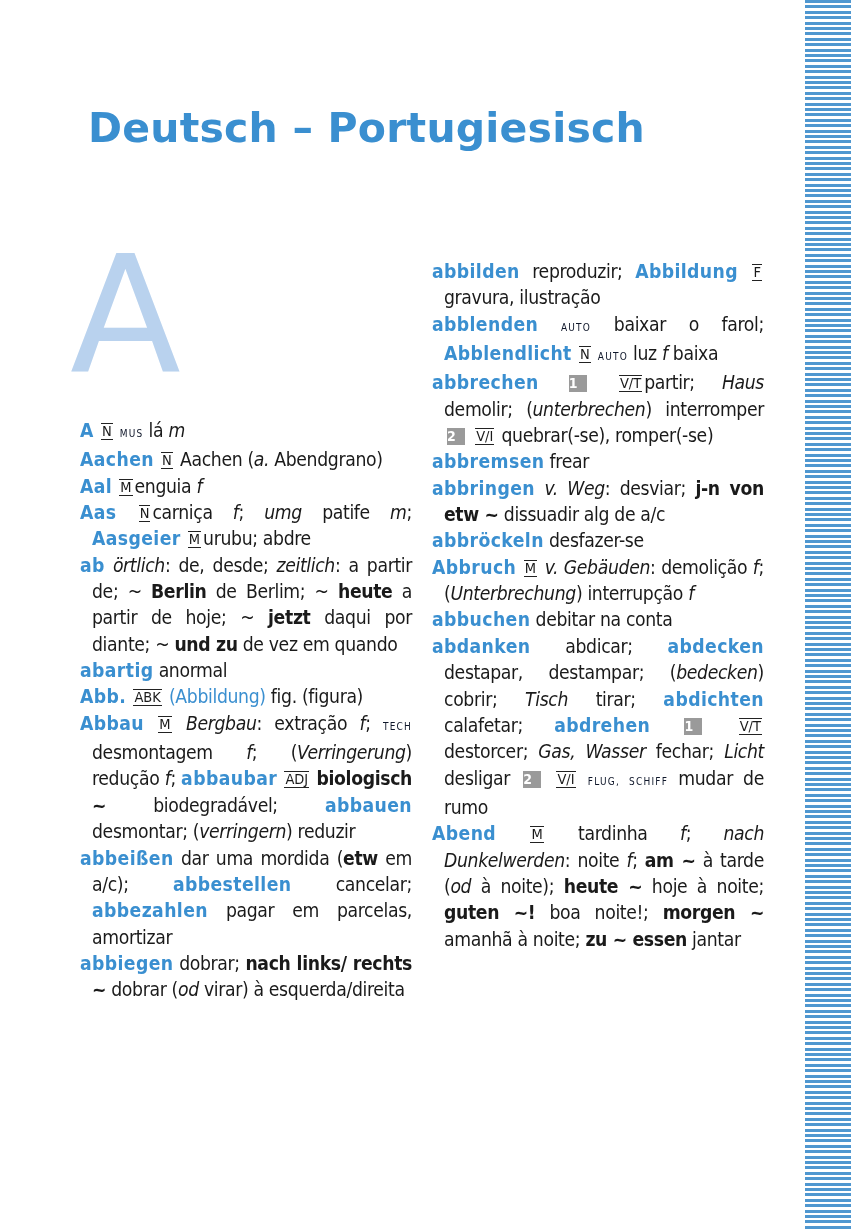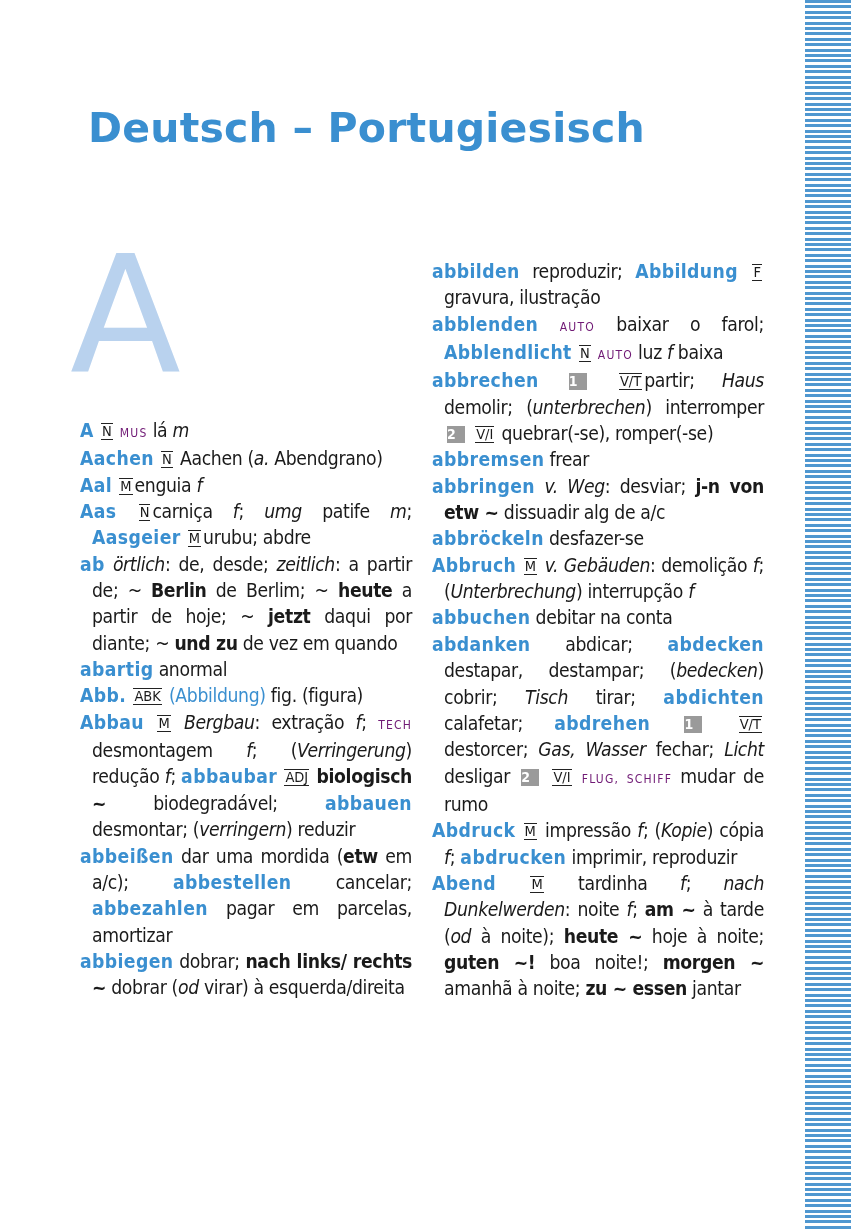--- a/index.html
+++ b/index.html
@@ -33,21 +33,21 @@
   .col.left { left: 80px; top: 418px; }
   .col.right { left: 432px; top: 259px; width: 332px; }
   .entry {
     text-align: justify; text-align-last: left;
     padding-left: 12px; text-indent: -12px; margin: 0;
     hyphens: manual;
   }
   .hw { color: #3a8fd0; font-weight: bold; letter-spacing: 0.4px; }
   .b { font-weight: bold; }
   .i { font-style: italic; }
-  .lbl { font-size: 12px; letter-spacing: 1.2px; color: #701a75; }
+  .lbl { font-size: 10px; letter-spacing: 1.2px; color: #0f172a; }
   .gram {
     display: inline-block; font-size: 14.5px; line-height: 15px;
     border-top: 1.4px solid #222; border-bottom: 1.4px solid #222;
     padding: 0 1px; margin: 0 2px; text-indent: 0; vertical-align: 1px;
     letter-spacing: 0;
   }
   .num {
     display: inline-block; background: #9a9a9a; color: #ffffff;
     font-size: 14px; font-weight: bold; line-height: 17px;
     width: 18px; text-align: center; text-indent: 0; margin: 0 3px; vertical-align: 1px;
@@ -79,15 +79,14 @@
 <div class="col right">
     <p class="entry"><span class="hw">abbilden</span><span> reproduzir; </span><span class="hw">Abbil­dung</span> <span class="gram">F</span><span>gravura, ilustração</span></p>
     <p class="entry"><span class="hw">abblenden</span><span> </span><span class="lbl">AUTO</span><span> baixar o fa­rol; </span><span class="hw">Abblendlicht</span> <span class="gram">N</span> <span class="lbl">AUTO</span><span> luz </span><span class="i">f</span><span> baixa</span></p>
     <p class="entry"><span class="hw">abbrechen</span> <span class="num">1</span> <span class="gram">V/T</span><span>partir; </span><span class="i">Haus</span><span> demolir; (</span><span class="i">unterbrechen</span><span>) inter­romper </span><span class="num">2</span> <span class="gram">V/I</span><span> quebrar(-se), romper(-se)</span></p>
     <p class="entry"><span class="hw">abbremsen</span><span> frear</span></p>
     <p class="entry"><span class="hw">abbringen</span><span> </span><span class="i">v. Weg</span><span>: desviar; </span><span class="b">j-n von etw ~</span><span> dissuadir alg de a/c</span></p>
     <p class="entry"><span class="hw">abbröckeln</span><span> desfazer-se</span></p>
     <p class="entry"><span class="hw">Abbruch</span> <span class="gram">M</span> <span class="i">v. Gebäuden</span><span>: de­molição </span><span class="i">f</span><span>; (</span><span class="i">Unterbrechung</span><span>) in­terrupção </span><span class="i">f</span></p>
     <p class="entry"><span class="hw">abbuchen</span><span> debitar na conta</span></p>
     <p class="entry"><span class="hw">abdanken</span><span> abdicar; </span><span class="hw">abde­cken</span><span> destapar, destampar; (</span><span class="i">bedecken</span><span>) cobrir; </span><span class="i">Tisch</span><span> tirar; </span><span class="hw">abdichten</span><span> calafetar; </span><span class="hw">abdre­hen</span> <span class="num">1</span> <span class="gram">V/T</span><span>destorcer; </span><span class="i">Gas, Was­ser</span><span> fechar; </span><span class="i">Licht</span><span> desligar </span><span class="num">2</span> <span class="gram">V/I</span> <span class="lbl">FLUG, SCHIFF</span><span> mudar de rumo</span></p>
-    <p class="entry"><span class="hw">Abdruck</span> <span class="gram">M</span><span> impressão </span><span class="i">f</span><span>; (</span><span class="i">Ko­pie</span><span>) cópia </span><span class="i">f</span><span>; </span><span class="hw">abdrucken</span><span> im­primir, reproduzir</span></p>
     <p class="entry"><span class="hw">Abend</span> <span class="gram">M</span><span> tardinha </span><span class="i">f</span><span>; </span><span class="i">nach Dunkelwerden</span><span>: noite </span><span class="i">f</span><span>; </span><span class="b">am ~</span><span> à tarde (</span><span class="i">od</span><span> à noite); </span><span class="b">heute ~</span><span> ho­je à noite; </span><span class="b">guten ~!</span><span> boa noi­te!; </span><span class="b">morgen ~</span><span> amanhã à noi­te; </span><span class="b">zu ~ essen</span><span> jantar</span></p>
   </div>
 
 </body></html>

